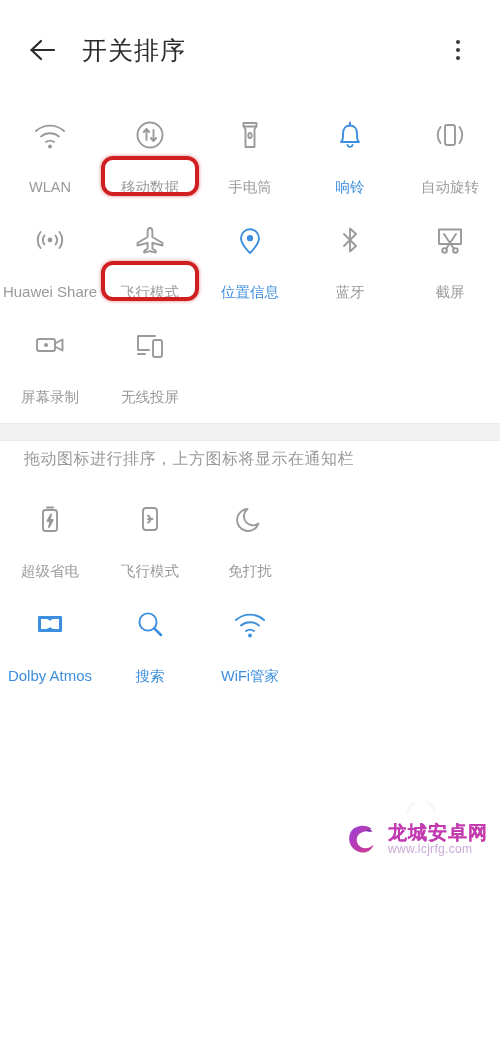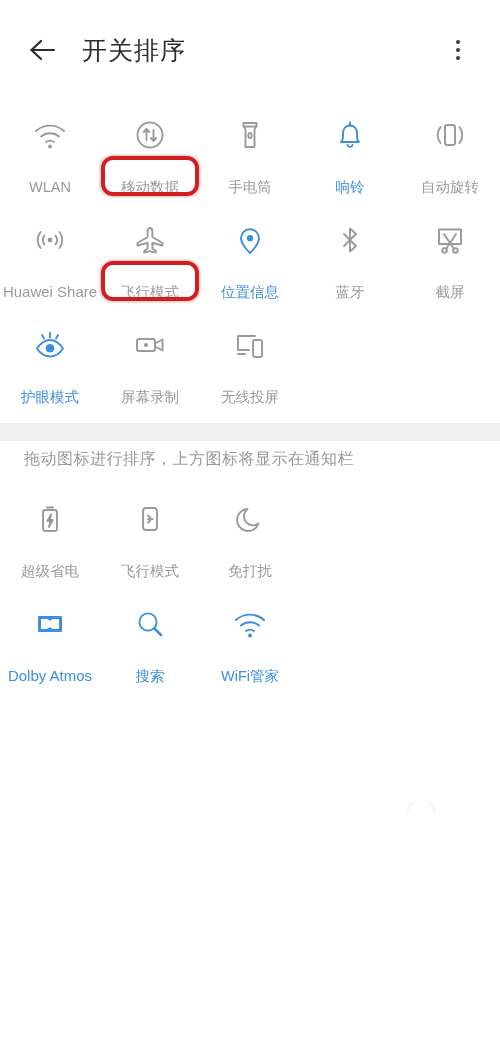--- a/index.html
+++ b/index.html
@@ -230,32 +230,20 @@
             <path d="M9 13 L9 9.5 L31 9.5 L31 13" fill="none" stroke="#9a9a9a" stroke-width="1.9" stroke-linecap="round" stroke-linejoin="round"></path>
             <path d="M9 13 L9 24 L31 24 L31 13" fill="none" stroke="#9a9a9a" stroke-width="1.9" stroke-linecap="round" stroke-linejoin="round"></path>
             <line x1="14" y1="14" x2="24" y2="29" fill="none" stroke="#9a9a9a" stroke-width="1.9" stroke-linecap="round" stroke-linejoin="round"></line>
             <line x1="26" y1="14" x2="16" y2="29" fill="none" stroke="#9a9a9a" stroke-width="1.9" stroke-linecap="round" stroke-linejoin="round"></line>
             <circle cx="14.6" cy="30.4" r="2.3" fill="none" stroke="#9a9a9a" stroke-width="1.9" stroke-linecap="round" stroke-linejoin="round"></circle>
             <circle cx="25.4" cy="30.4" r="2.3" fill="none" stroke="#9a9a9a" stroke-width="1.9" stroke-linecap="round" stroke-linejoin="round"></circle>
           </svg>
         </div>
         <div class="lbl">截屏</div>
       </div>
-      <div class="tile on">
-        <div class="ico">
-          <svg width="40" height="40" viewBox="0 0 40 40">
-            <path d="M7 23.5 C11 17.5 15.5 15 20 15 C24.5 15 29 17.5 33 23.5 C29 29.5 24.5 31.5 20 31.5 C15.5 31.5 11 29.5 7 23.5 Z" fill="none" stroke="#3c8ede" stroke-width="1.9" stroke-linecap="round" stroke-linejoin="round"></path>
-            <circle cx="20" cy="23.3" r="4.3" fill="#3c8ede"></circle>
-            <line x1="20" y1="8" x2="20" y2="12.5" fill="none" stroke="#3c8ede" stroke-width="1.9" stroke-linecap="round" stroke-linejoin="round"></line>
-            <line x1="12" y1="10" x2="14" y2="13.6" fill="none" stroke="#3c8ede" stroke-width="1.9" stroke-linecap="round" stroke-linejoin="round"></line>
-            <line x1="28" y1="10" x2="26" y2="13.6" fill="none" stroke="#3c8ede" stroke-width="1.9" stroke-linecap="round" stroke-linejoin="round"></line>
-          </svg>
-        </div>
-        <div class="lbl">护眼模式</div>
-      </div>
       <div class="tile">
         <div class="ico">
           <svg width="40" height="40" viewBox="0 0 40 40">
             <rect x="7" y="14" width="18" height="12" rx="2" fill="none" stroke="#9a9a9a" stroke-width="1.9" stroke-linecap="round" stroke-linejoin="round"></rect>
             <path d="M25 18.5 L32.5 14.5 L32.5 25.5 L25 21.5 Z" fill="none" stroke="#9a9a9a" stroke-width="1.9" stroke-linecap="round" stroke-linejoin="round"></path>
             <circle cx="16" cy="20" r="2.1" fill="#9a9a9a"></circle>
           </svg>
         </div>
         <div class="lbl">屏幕录制</div>
       </div>
@@ -336,14 +324,31 @@
         </div>
         <div class="lbl">WiFi管家</div>
       </div>
       <div class="tile"></div>
     </div>
 
   <svg class="ghost" viewBox="0 0 40 16">
     <path d="M4 14 A12 12 0 0 1 36 14" fill="none" stroke="#bfbfbf" stroke-width="3"></path>
   </svg>
 
+  <div class="watermark">
+    <svg class="wm-logo" viewBox="0 0 40 40">
+      <defs>
+        <linearGradient id="wmg" x1="0" y1="0" x2="1" y2="1">
+          <stop offset="0" stop-color="#9b3fd4"></stop>
+          <stop offset="1" stop-color="#d23a8e"></stop>
+        </linearGradient>
+      </defs>
+      <path d="M30 9 C24 4 12 5 8 13 C4 21 8 32 18 34 C25 35.5 31 31 32 26
+               C28 30 22 31 18 28 C13 24.5 13.5 16 19 13.5 C23 11.7 27 12.5 30 9 Z" fill="url(#wmg)"></path>
+      <path d="M24 11 C27 9 30 10 31 12 C28 12.5 26 12.5 24 11 Z" fill="#7a2fb0"></path>
+    </svg>
+    <div class="wm-text">
+      <div class="wm-title">龙城安卓网</div>
+      <div class="wm-url">www.lcjrfg.com</div>
+    </div>
+  </div>
 
 </div>
 
 </body></html>

